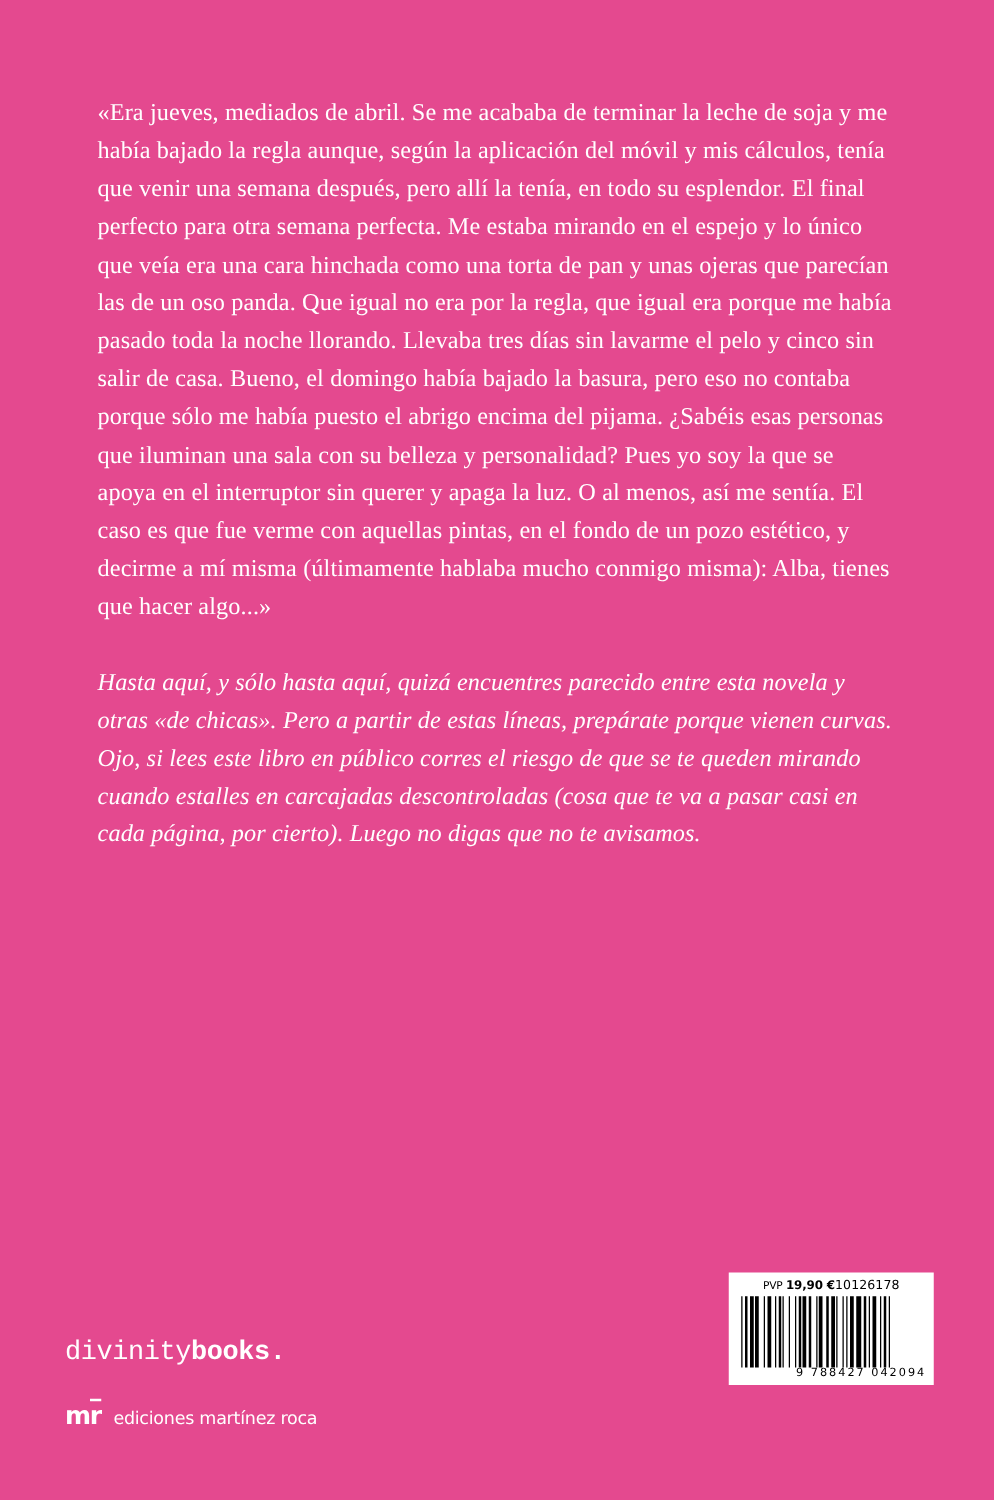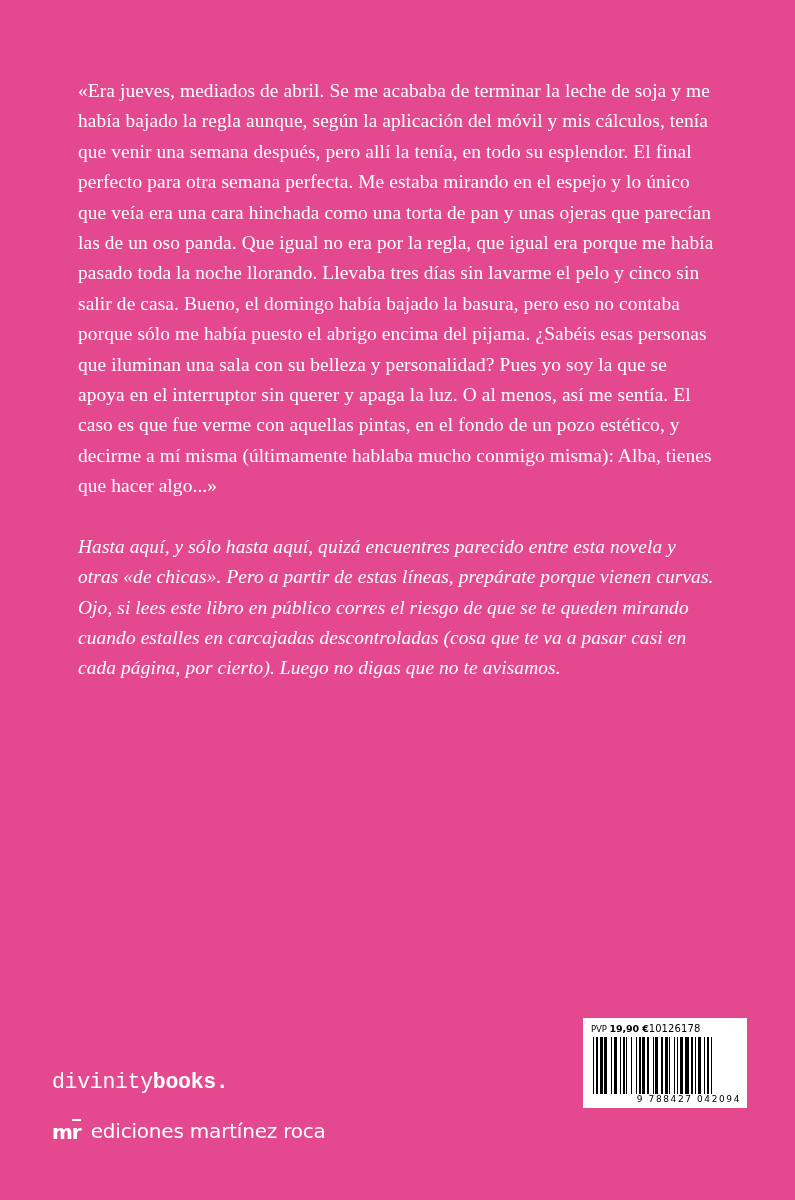--- a/index.html
+++ b/index.html
@@ -69,21 +69,21 @@
   }
   .divinity-logo .thin {
     font-weight: 400;
   }
   .divinity-logo .dot {
     font-weight: 700;
   }
 
   .publisher-row {
     display: flex;
-    align-items: center;
+    align-items: flex-end;
     gap: 10px;
     margin-top: 26px;
   }
 
   .mr-mark {
     font-family: "DejaVu Sans", sans-serif;
     font-size: 20px;
     font-weight: 700;
     letter-spacing: -1px;
     line-height: 1;
@@ -95,21 +95,21 @@
     position: absolute;
     top: 0px;
     right: 0px;
     width: 9px;
     height: 2px;
     background: #ffffff;
   }
 
   .publisher-name {
     font-family: "DejaVu Sans", sans-serif;
-    font-size: 20px;
+    font-size: 14px;
     font-weight: 400;
     letter-spacing: -0.2px;
     line-height: 1;
     color: #ffffff;
     white-space: nowrap;
   }
 
   .website {
     position: absolute;
     right: 50px;
@@ -131,21 +131,21 @@
     height: 90px;
     background: #ffffff;
     box-sizing: border-box;
     padding: 5px 6px 3px 6px;
     display: flex;
     flex-direction: column;
   }
 
   .barcode-top {
     display: flex;
-    justify-content: flex-start;
+    justify-content: center;
     align-items: baseline;
     font-family: "DejaVu Sans", sans-serif;
     color: #000000;
     font-size: 8.5px;
     padding: 0 2px;
   }
   .barcode-top .pvp {
     letter-spacing: -0.1px;
   }
   .barcode-top .pvp b {

